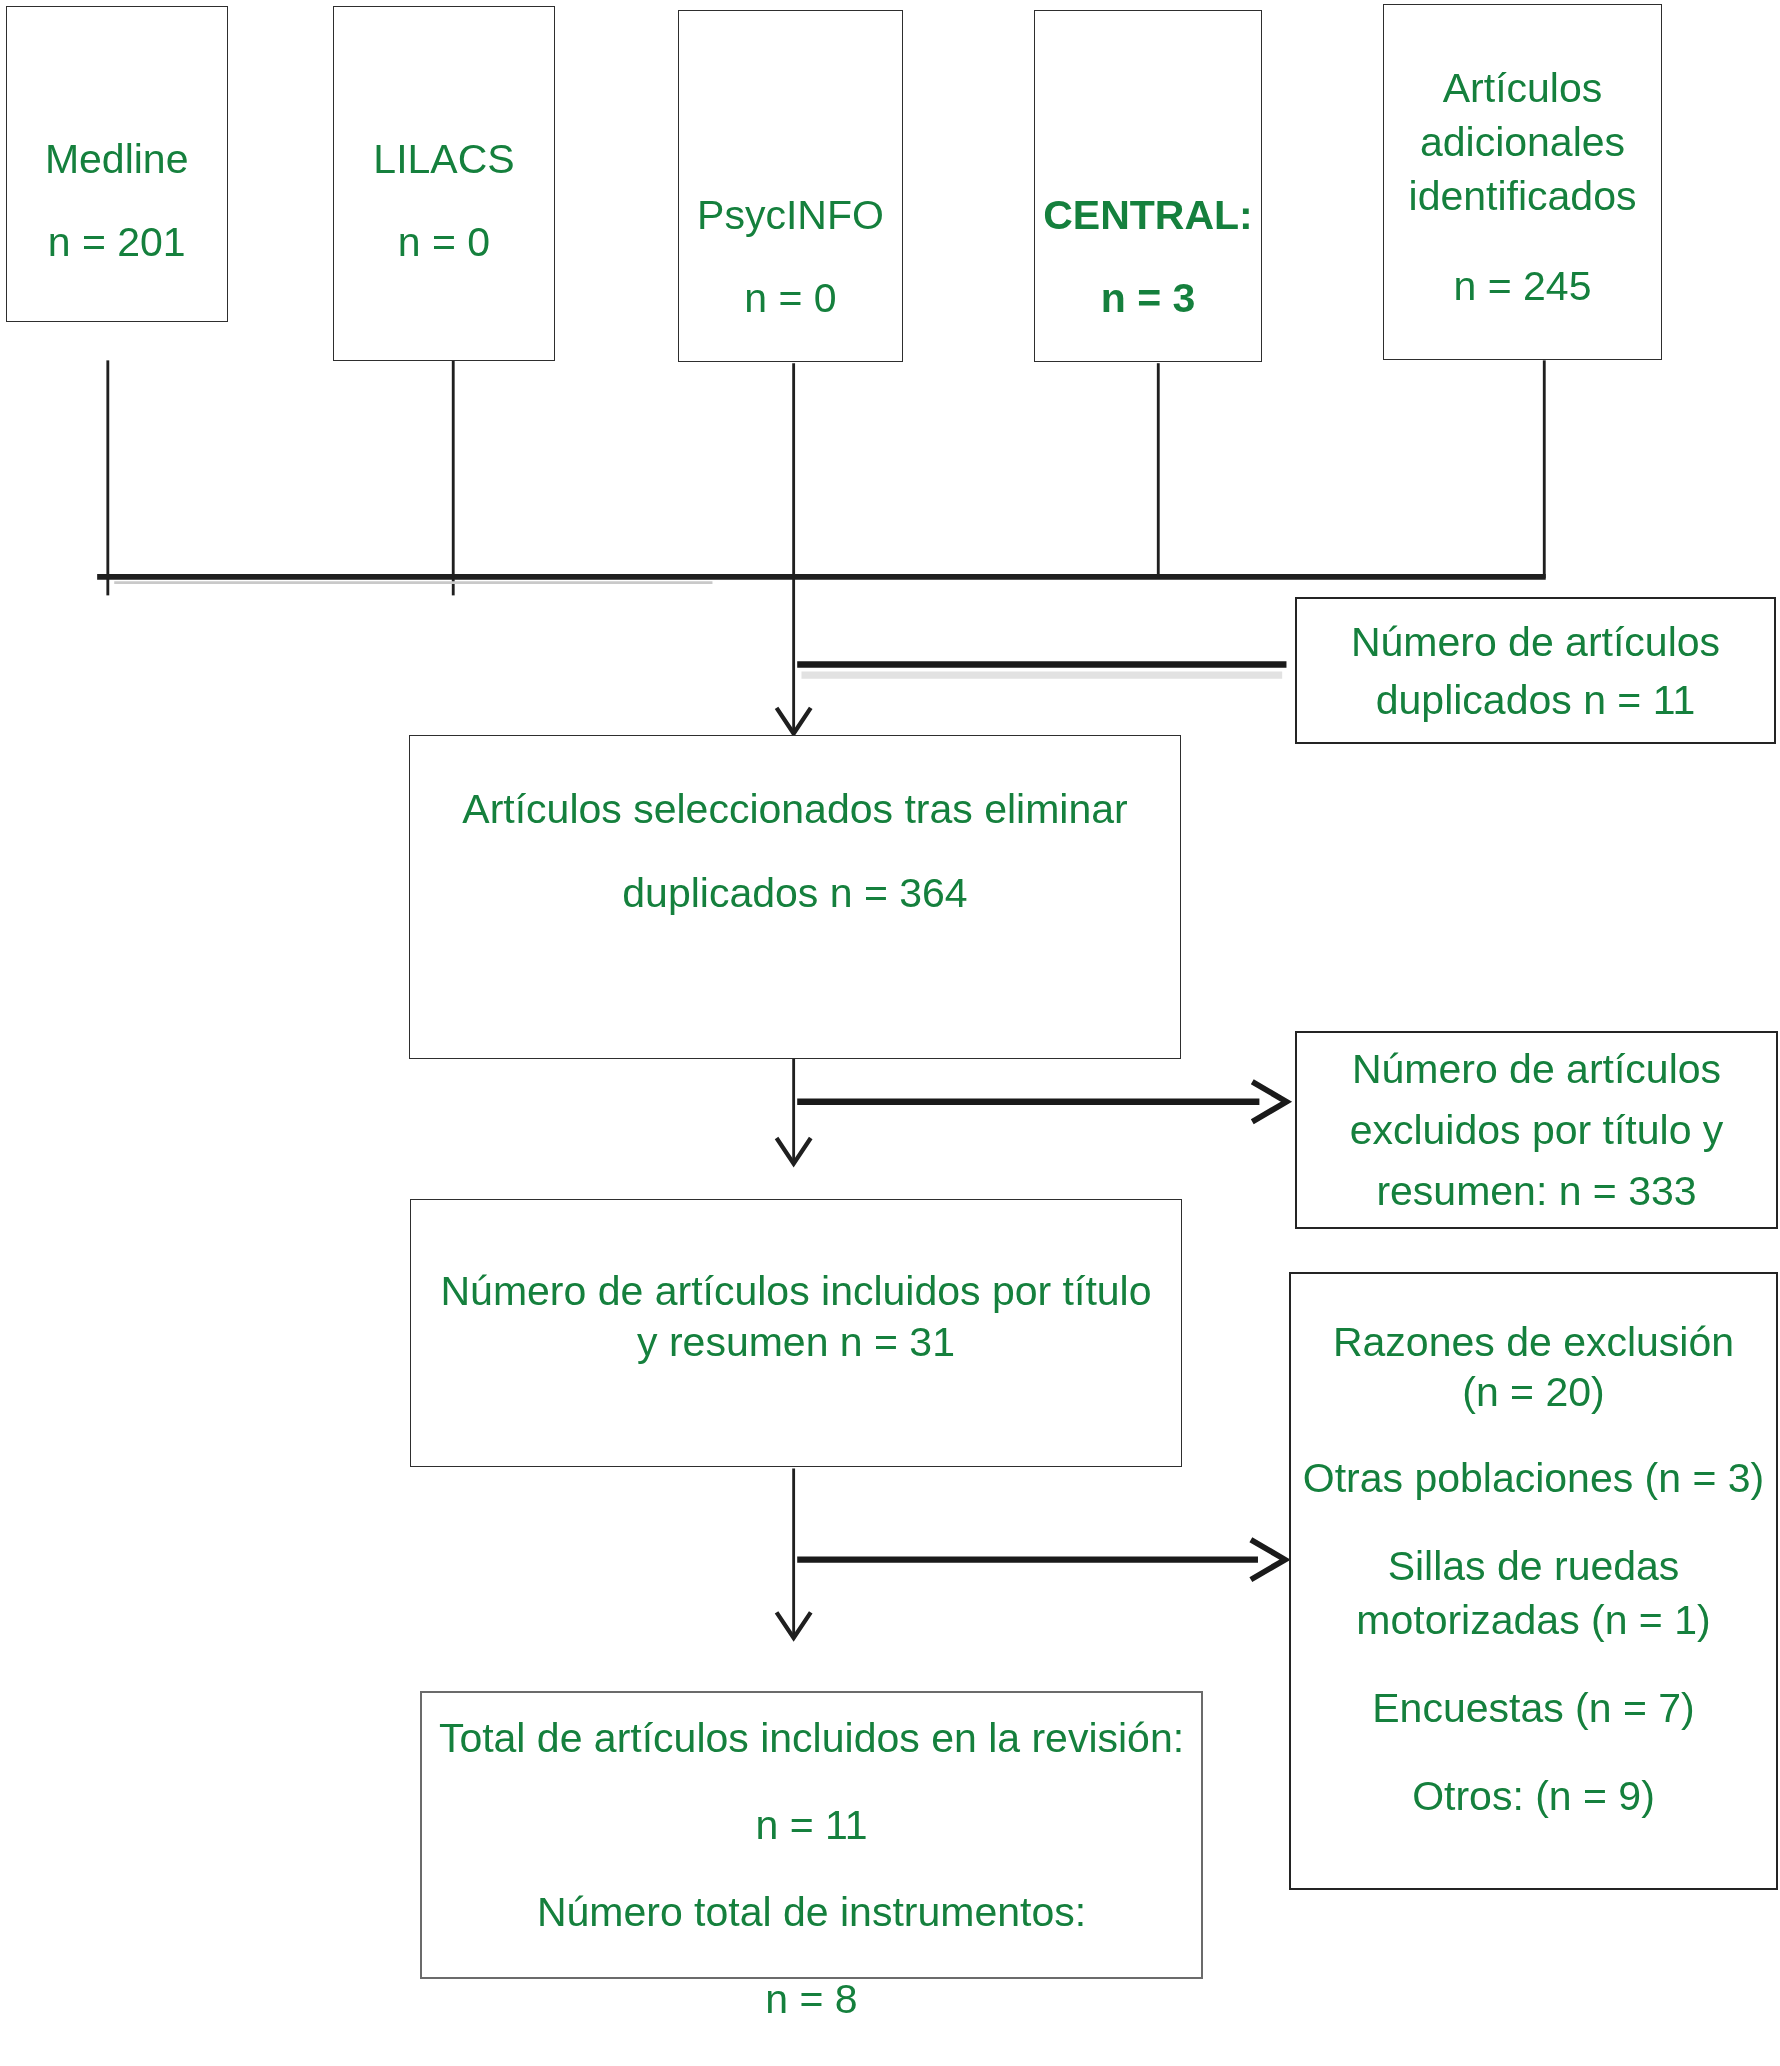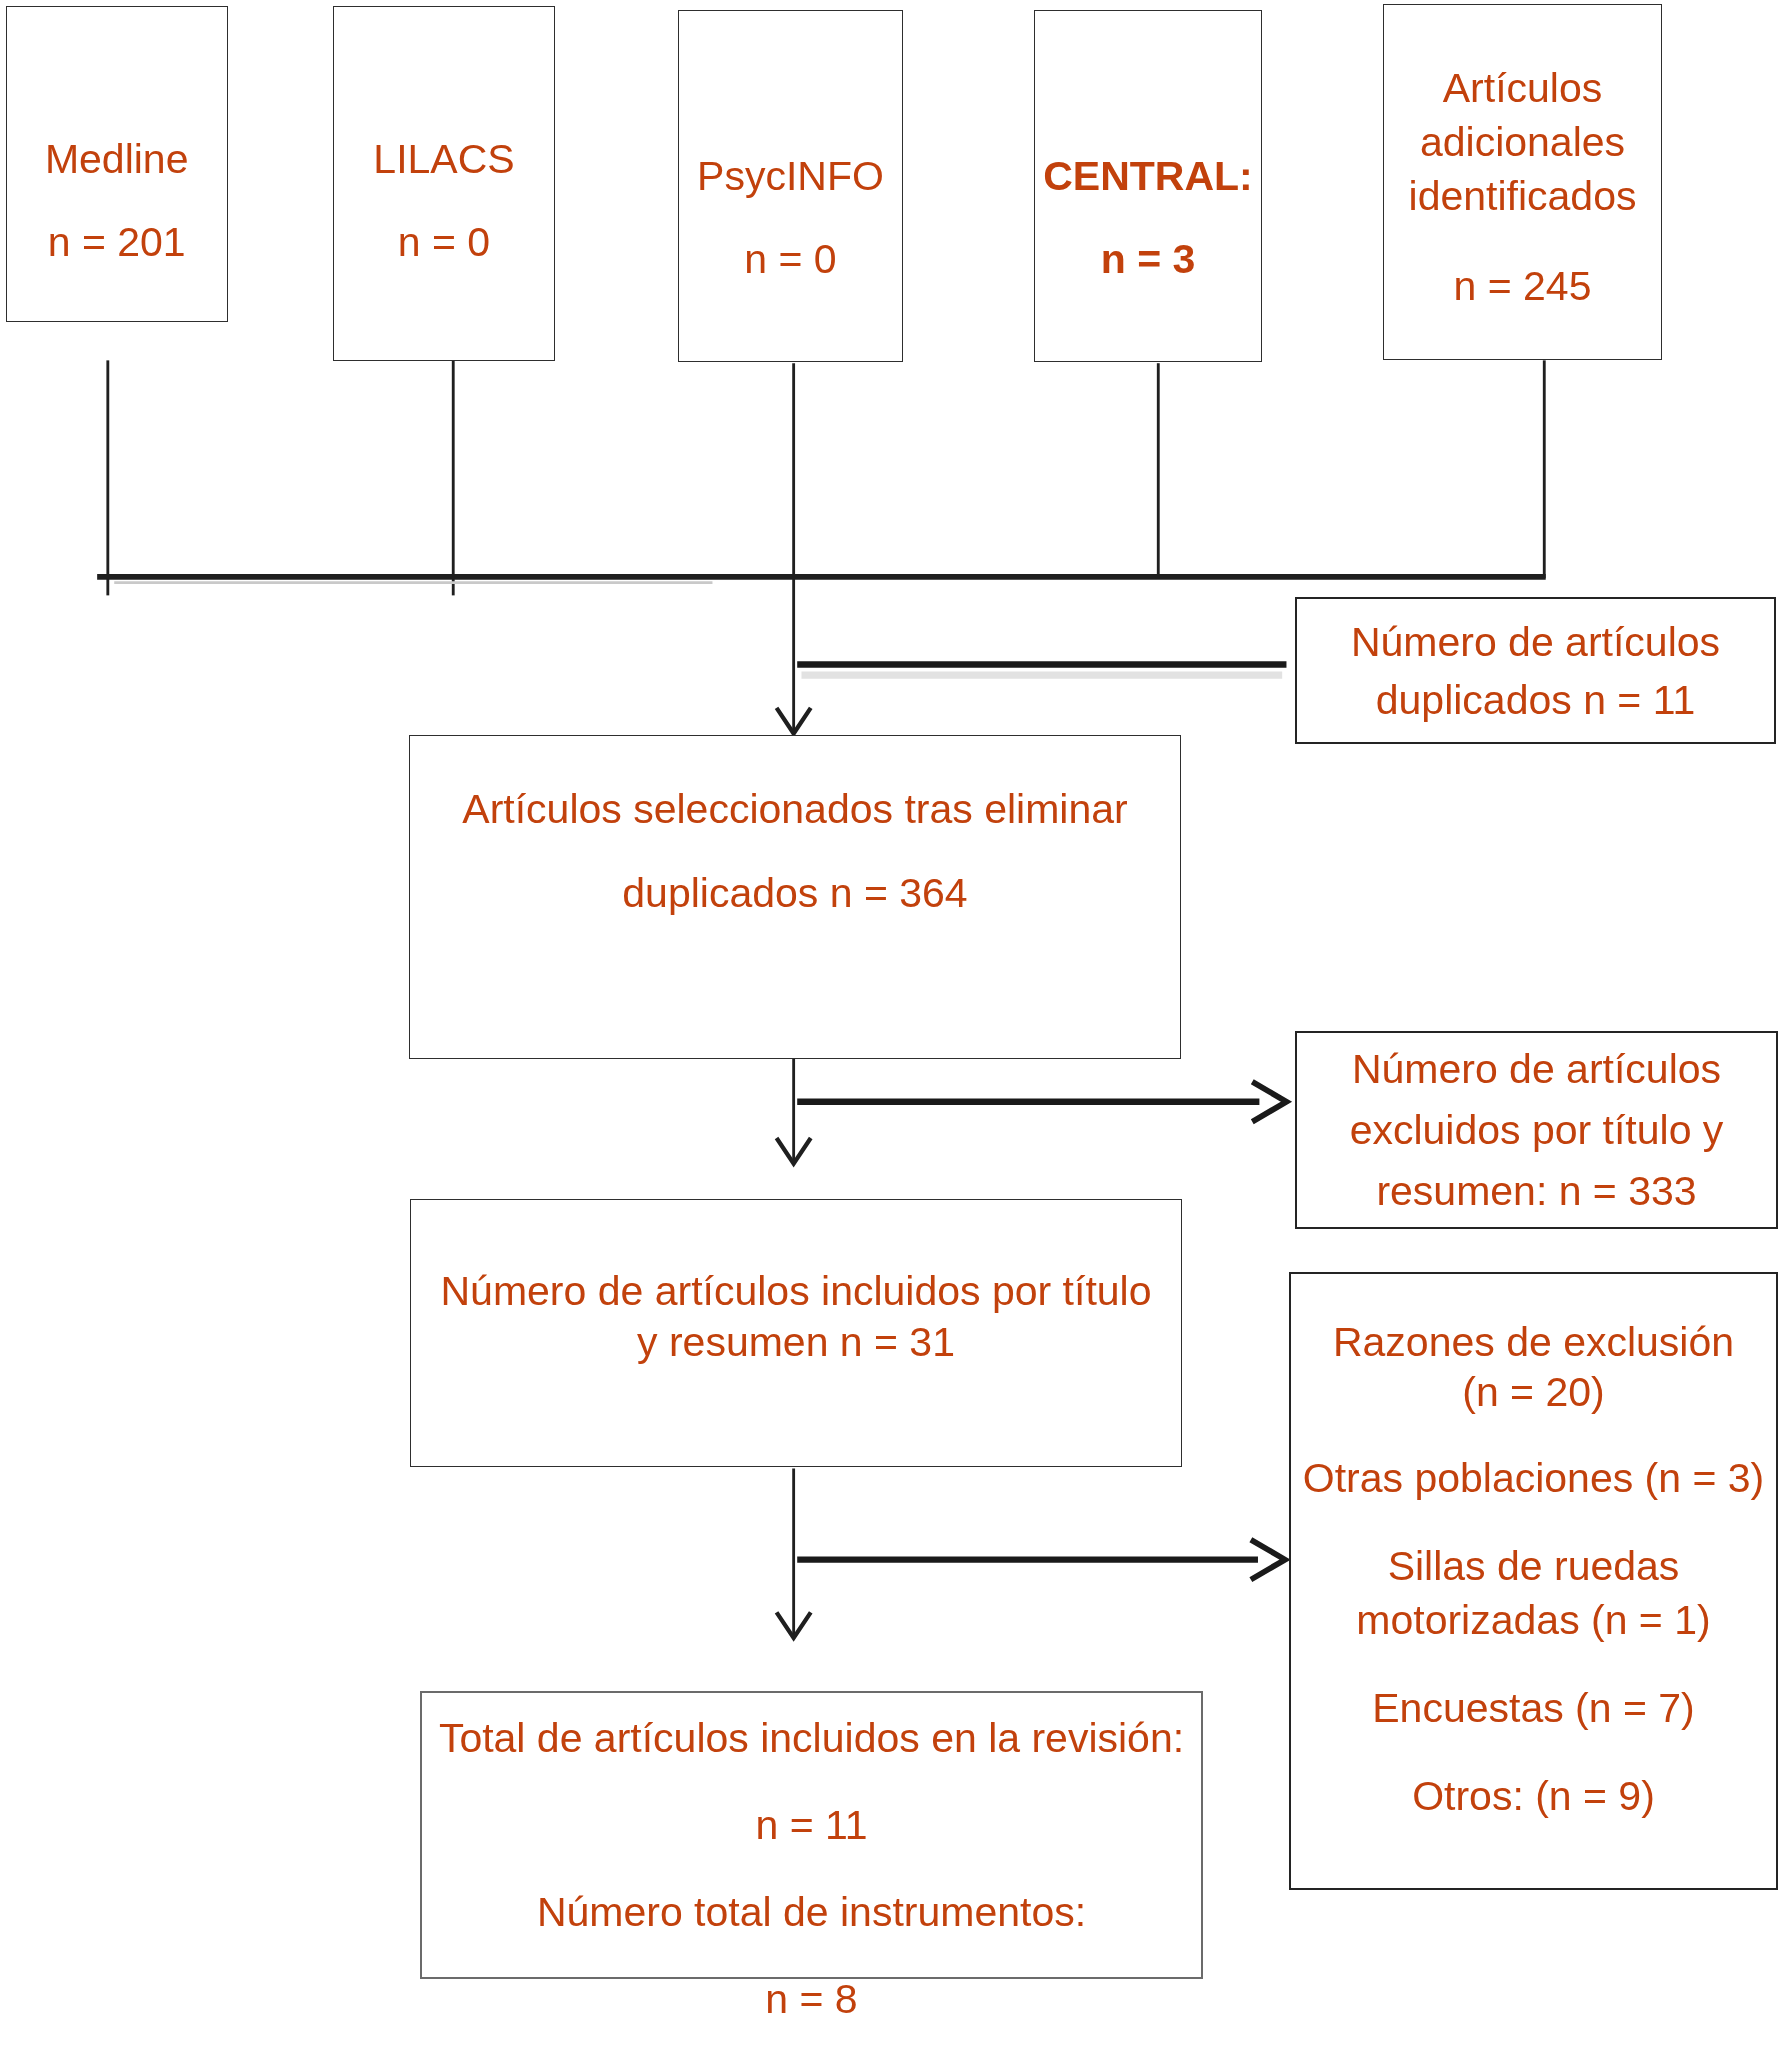--- a/index.html
+++ b/index.html
@@ -21,29 +21,29 @@
   .box{
     position:absolute;
     background:#ffffff;
     box-sizing:border-box;
     display:flex;
     flex-direction:column;
     align-items:center;
     text-align:center;
     font-size:41px;
     line-height:50px;
-    color:#c2410c;
+    color:#15803d;
   }
   .b-dark{border:1.4px solid #2e2e2e;}
   .b-dark3{border:2.1px solid #242424;}
   .b-gray{border:2.1px solid #6b6b6b;}
 
   
   .src{justify-content:flex-start;padding-top:127px;}
-  .src.lower{padding-top:140px;}
+  .src.lower{padding-top:140px;justify-content:center;}
   .src .count{margin-top:33px;}
   .src-multi{justify-content:flex-start;padding-top:56px;line-height:54px;}
   .src-multi .count{margin-top:36px;}
 
   
   .dup{justify-content:center;line-height:58px;}
 
   
   .selA{justify-content:flex-start;padding-top:51px;line-height:44px;}
   .selA .l2{margin-top:40px;}

